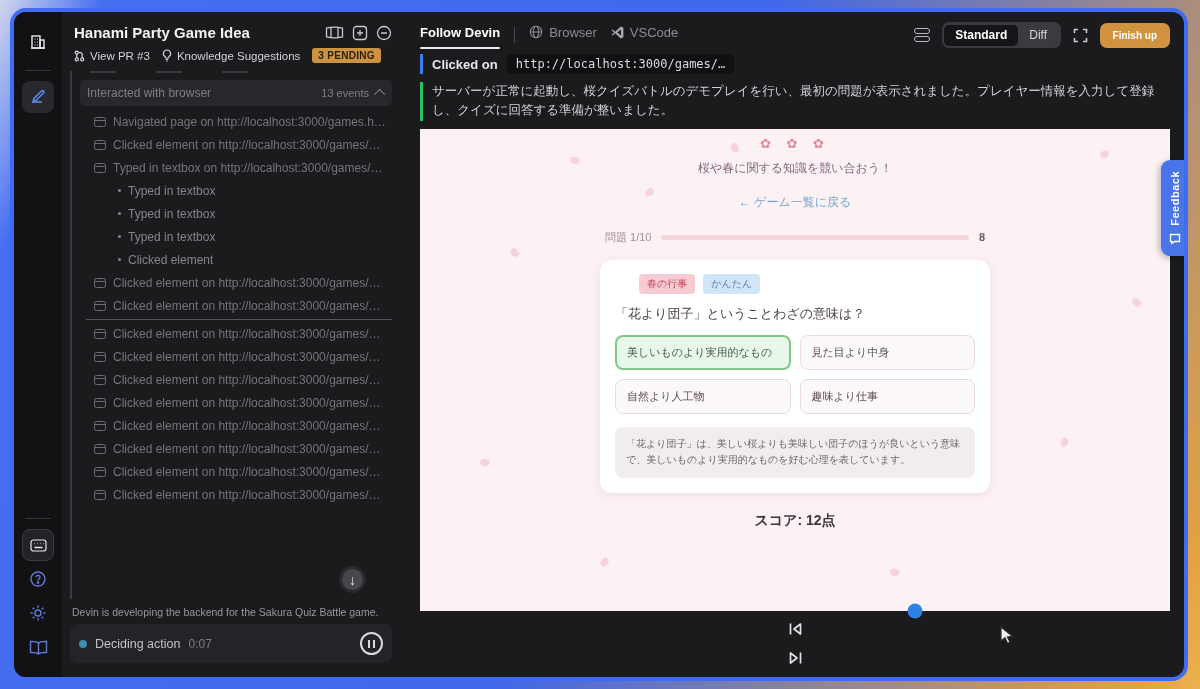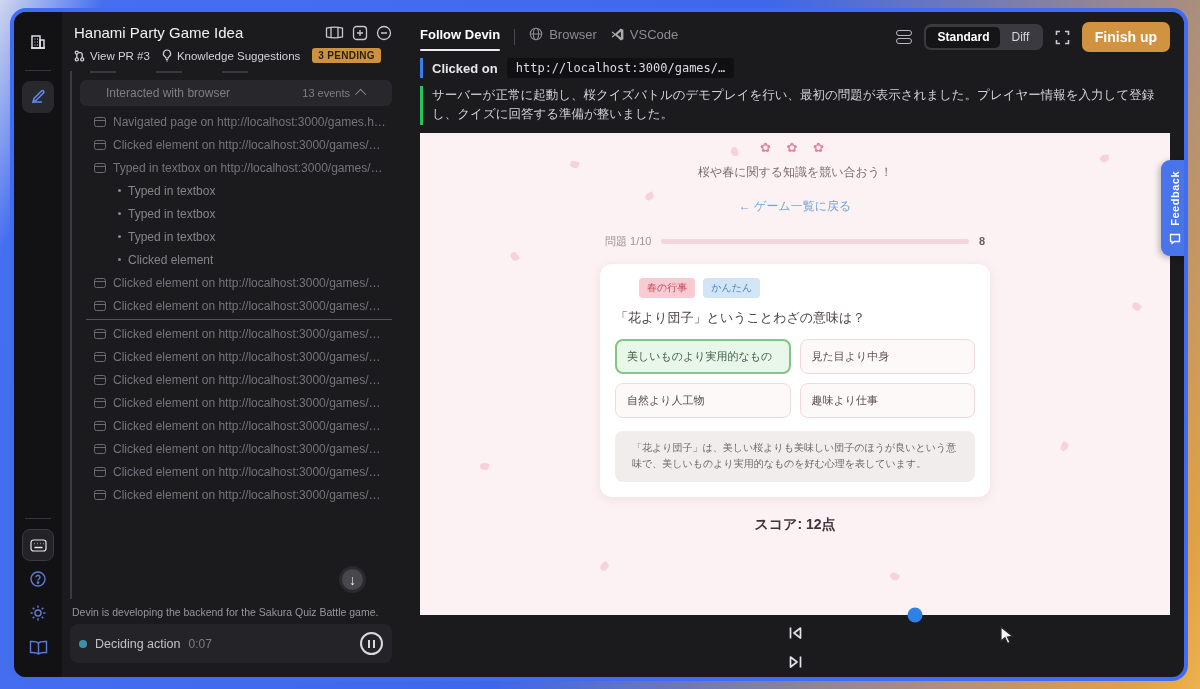--- a/index.html
+++ b/index.html
@@ -16,30 +16,30 @@
   .rail .divider { width:26px; height:1px; background:#35353a; margin:10px 0; }
   .rail-btn { width:32px; height:32px; display:flex; align-items:center; justify-content:center; border-radius:8px; color:#d8d8dc; margin-bottom:2px; }
   .rail-btn.active { background:#28282d; color:#5d8df5; }
   .rail-spacer { flex:1; }
   .rail-btn.boxed { background:#232327; border:1px solid #3a3a40; color:#e4e4e8; }
   .rail-btn.bluish { color:#5f7ad6; }
 
   
   .left-panel { width:344px; flex:0 0 auto; display:flex; flex-direction:column; padding:12px 14px 14px 8px; }
   .lp-titlerow { display:flex; align-items:center; gap:8px; padding-left:4px; }
-  .lp-title { color:#f2f2f4; font-weight:400; font-size:15px; flex:1; white-space:nowrap; }
+  .lp-title { color:#f2f2f4; font-weight:700; font-size:15px; flex:1; white-space:nowrap; }
   .lp-ic { color:#c9c9cf; display:flex; align-items:center; }
   .lp-subrow { display:flex; align-items:center; gap:12px; margin-top:7px; padding-left:4px; }
   .lp-sub { color:#d2d2d7; font-size:11.5px; display:flex; align-items:center; gap:5px; }
   .badge-pending { background:#cb9240; color:#2b1f07; font-size:10px; font-weight:700; padding:2px 6px; border-radius:3px; letter-spacing:.3px; }
 
   .event-list { flex:1; margin-top:8px; border-left:2px solid #3a3a40; padding-left:8px; position:relative; overflow:hidden; display:flex; flex-direction:column; }
   .clipped-row { height:9px; overflow:hidden; display:flex; gap:40px; padding:0 10px; opacity:.4; }
   .clipped-row i { width:26px; height:14px; border-top:2px solid #6a6a70; }
-  .evt-group { background:#28282c; border-radius:6px; padding:6px 26px; display:flex; align-items:center; color:#7e7e85; font-size:12px; margin-bottom:4px; }
+  .evt-group { background:#28282c; border-radius:6px; padding:6px 7px; display:flex; align-items:center; color:#7e7e85; font-size:12px; margin-bottom:4px; }
   .evt-group .glabel { flex:1; }
   .evt-group .gcount { font-size:11px; margin-right:8px; }
   .chev { width:8px; height:8px; border-left:1.5px solid #8a8a90; border-top:1.5px solid #8a8a90; transform:rotate(45deg) translateY(2px); display:inline-block; }
   .evt { display:flex; align-items:center; gap:7px; color:#74747b; font-size:12px; padding:4.5px 0 4.5px 14px; white-space:nowrap; overflow:hidden; }
   .evt .win-ic { flex:0 0 auto; width:12px; height:10px; border:1.3px solid #6a6a71; border-radius:2.5px; position:relative; }
   .evt .win-ic::before { content:''; position:absolute; left:0; right:0; top:2px; height:1.2px; background:#6a6a71; }
   .evt.sub { padding-left:38px; color:#84848b; }
   .evt.sub .dot { width:3px; height:3px; border-radius:50%; background:#84848b; flex:0 0 auto; }
   .evt-divider { height:1px; background:#53535a; margin:2px 0 2px 6px; }
   .scroll-down { position:absolute; right:26px; bottom:6px; width:27px; height:27px; border-radius:50%; background:#47474d; border:3px solid #2a2a2e; color:#e8e8ec; font-size:14px; display:flex; align-items:center; justify-content:center; }
@@ -63,21 +63,21 @@
   .tab { font-size:13px; color:#8c8c93; display:flex; align-items:center; gap:6px; padding-bottom:6px; position:relative; }
   .tab.active { color:#fff; font-weight:700; }
   .tab.active::after { content:''; position:absolute; left:0; right:0; bottom:-3px; height:2px; background:#ececf0; border-radius:1px; }
   .vsep { width:1px; height:16px; background:#4a4a50; }
   .tb-right { margin-left:auto; display:flex; align-items:center; gap:12px; }
   .rows-ic { width:16px; height:14px; display:flex; flex-direction:column; gap:2px; }
   .rows-ic i { flex:1; border:1.5px solid #b9b9bf; border-radius:3px; }
   .seg { background:#3a3a40; border-radius:7px; padding:2.5px; display:flex; }
   .seg .opt { font-size:12px; padding:3.5px 11px; border-radius:5px; color:#d4d4d9; }
   .seg .opt.active { background:#151517; color:#fff; font-weight:600; }
-  .finish-btn { background:#d29340; color:#ffffff; font-size:14px; font-weight:700; padding:7px 13px; border-radius:7px; }
+  .finish-btn { background:#d29340; color:#ffffff; font-size:10px; font-weight:700; padding:7px 13px; border-radius:7px; }
 
   .action-line { margin-top:6px; display:flex; align-items:center; gap:9px; border-left:3px solid #3b7ef0; padding-left:9px; height:24px; }
   .action-prefix { color:#e8e8ec; font-size:13px; font-weight:600; }
   .action-url { background:#101013; color:#dcdce0; font-family:"DejaVu Sans Mono","Liberation Mono",monospace; font-size:12px; padding:3px 9px; border-radius:3px; }
   .summary { margin-top:8px; border-left:3px solid #22c55e; padding-left:9px; color:#d2d2d7; font-size:12.5px; line-height:1.55; max-width:775px; }
 
   
   .preview { margin-top:8px; background:#fcf1f3; flex:0 0 auto; height:482px; position:relative; overflow:hidden; text-align:center; }
   .petal { position:absolute; width:9px; height:7px; background:#f3c3cf; border-radius:60% 10% 60% 60%; opacity:.65; }
   .flowers { margin-top:7px; color:#e2849e; font-size:13px; letter-spacing:6px; }
@@ -91,21 +91,21 @@
   .prog-timer { color:#6d5c62; font-size:11px; font-weight:700; }
 
   .quiz-card { width:390px; margin:15px auto 0; background:#fff; border-radius:12px; box-shadow:0 2px 10px rgba(180,120,140,.15); padding:14px 15px 15px; text-align:left; }
   .badges { display:flex; gap:8px; }
   .badge-cat { background:#f8cad2; color:#c64a5f; font-size:10px; padding:3px 8px; border-radius:4px;margin-left:24px; }
   .badge-diff { background:#d2e5f6; color:#5684b6; font-size:10px; padding:3px 8px; border-radius:4px; }
   .question { margin-top:11px; color:#4a3f45; font-size:13px; }
   .options { margin-top:12px; display:grid; grid-template-columns:1fr 1fr; gap:9px; }
   .optbtn { border-radius:8px; padding:9px 11px; font-size:11px; background:#fdf9f9; border:1px solid #eedade; color:#5c4c52; text-align:left; }
   .optbtn.selected { background:#e9f6ea; border:2px solid #82c685; color:#3e5f43; padding:8px 10px; }
-  .explain { margin-top:13px; background:#f1eded; border-radius:8px; padding:9px 17px; color:#6f6569; font-size:10px; line-height:1.65; }
+  .explain { margin-top:13px; background:#f1eded; border-radius:8px; padding:9px 11px; color:#6f6569; font-size:10px; line-height:1.65; }
   .score { margin-top:19px; color:#3d343a; font-size:14px; font-weight:700; }
 
   .timeline { height:7px; background:#232b3c; position:relative; }
   .timeline-fill { position:absolute; left:0; top:0; bottom:0; width:66%; background:#2b7de0; }
   .timeline-handle { position:absolute; left:66%; top:50%; transform:translate(-50%,-50%); width:15px; height:15px; border-radius:50%; background:#2e82e6; }
   .playback { display:flex; align-items:center; gap:15px; padding:11px 4px; color:#e2e2e6;flex-direction:column; }
   .live-group { display:flex; align-items:center; gap:6px; }
   .live-dot { width:11px; height:11px; border-radius:50%; border:1.5px solid #8e8e95; }
   .live-label { color:#fff; font-size:13px; font-weight:700; }
 

